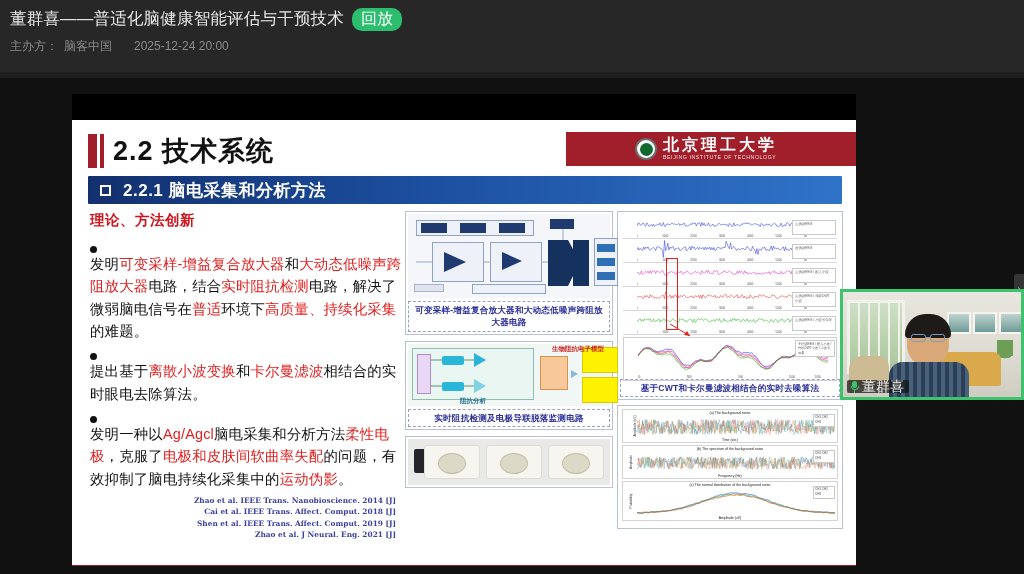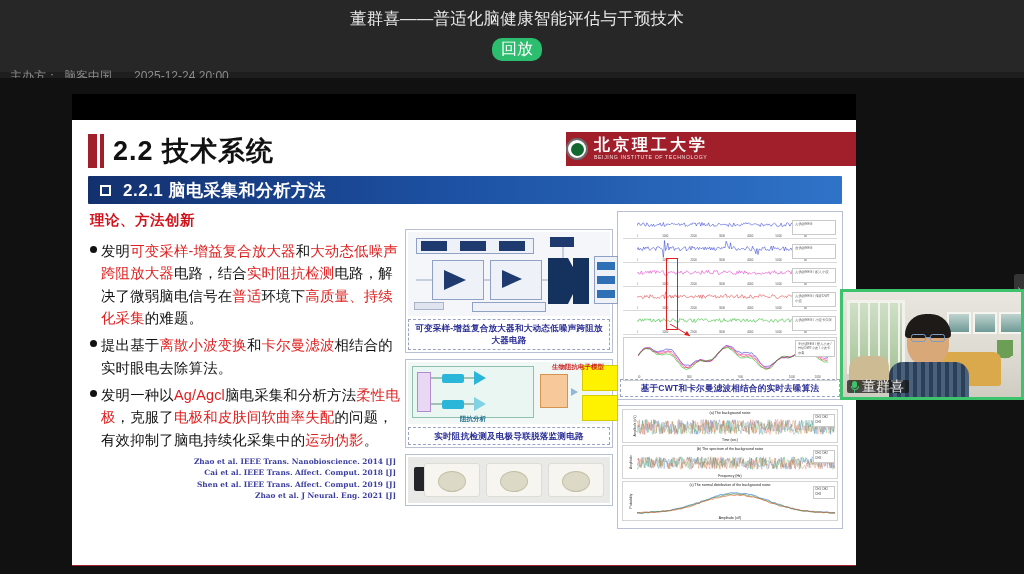--- a/index.html
+++ b/index.html
@@ -10,21 +10,21 @@
     overflow: hidden;
   }
   #app { position: relative; width: 1024px; height: 574px; background: #1e1e1e; }
 
   
   .topbar {
     position: absolute; left: 0; top: 0; width: 1024px; height: 72px;
     background: #272727;
     padding: 8px 0 0 10px;
   }
-  .title-row { display: flex; align-items: center; gap: 8px; flex-direction: column; }
+  .title-row { display: flex; align-items: center; gap: 8px; }
   .webinar-title {
     color: #e8e8e8; font-size: 16.5px; font-weight: 400;
     letter-spacing: .2px; white-space: nowrap;
   }
   .replay-badge {
     background: #2dbd6e; color: #fff; font-size: 16px;
     border-radius: 10px; padding: 2px 9px 3px; line-height: 1.1;
     white-space: nowrap;
   }
   .meta-row { display: flex; align-items: center; gap: 6px; margin-top: 7px; }
@@ -50,21 +50,21 @@
   }
   .sec-bars { display: flex; gap: 3px; margin-left: 16px; }
   .sec-bar-a { width: 9px; height: 34px; background: #a01f2a; }
   .sec-bar-b { width: 4px; height: 34px; background: #a01f2a; }
   .sec-title {
     margin-left: 9px; font-size: 27px; font-weight: bold; color: #111;
     letter-spacing: 1px; line-height: 1;
   }
   .redband {
     position: absolute; right: 0; top: 4px; width: 290px; height: 34px;
-    background: #a01f2a; display: flex; align-items: center; justify-content: flex-start;
+    background: #a01f2a; display: flex; align-items: center; justify-content: center;
     padding-right: 10px; gap: 6px;
   }
   .bit-logo {
     width: 22px; height: 22px; border-radius: 50%;
     background: #fff; border: 2px solid #6d6d6d;
     display: flex; align-items: center; justify-content: center;
   }
   .bit-logo .inner { width: 13px; height: 13px; border-radius: 50%; background: #12692f; }
   .bit-names { display: flex; flex-direction: column; align-items: flex-start; }
   .bit-cn { color: #fff; font-size: 16px; font-weight: bold; letter-spacing: 3px; line-height: 1.05;
@@ -75,26 +75,26 @@
     margin: 2px 14px 0 16px; height: 28px; border-radius: 1px;
     background: linear-gradient(90deg, #13306e 0%, #1c4fa0 45%, #2f73c8 100%);
     display: flex; align-items: center; padding-left: 12px; gap: 12px;
   }
   .subhead .sq { width: 11px; height: 11px; border: 2px solid #fff; }
   .subhead-text { color: #fff; font-size: 17px; font-weight: bold; letter-spacing: .5px; }
 
   
   .content { display: flex; margin-top: 7px; height: 352px; }
   .col-left { width: 330px; padding-left: 18px; }
-  .col-mid  { width: 215px; padding: 0 4px 0 3px; margin-top: 18px; }
+  .col-mid  { width: 215px; padding: 0 4px 0 3px; }
   .col-right{ width: 232px; padding-right: 6px; }
 
   .theory-title { color: #d0121b; font-size: 14.5px; font-weight: bold; letter-spacing: .5px; }
   .bullets { margin-top: 10px; }
-  .bullet { display: flex; margin-bottom: 5px; }
+  .bullet { display: flex; margin-bottom: 5px; flex-direction: column; }
   .dot { flex: 0 0 auto; margin: 6px 4px 0 0; width: 7px; height: 7px; border-radius: 50%; background: #111; }
   .btext { font-size: 14.4px; line-height: 1.55; color: #111; letter-spacing: .2px; }
   .r { color: #e02020; }
 
   .refs {
     text-align: right; padding-right: 6px;
     color: #3b3f9e; font-size: 7.4px; font-weight: bold; line-height: 1.55;
     font-family: "DejaVu Serif", "Liberation Serif", serif;
   }
 

